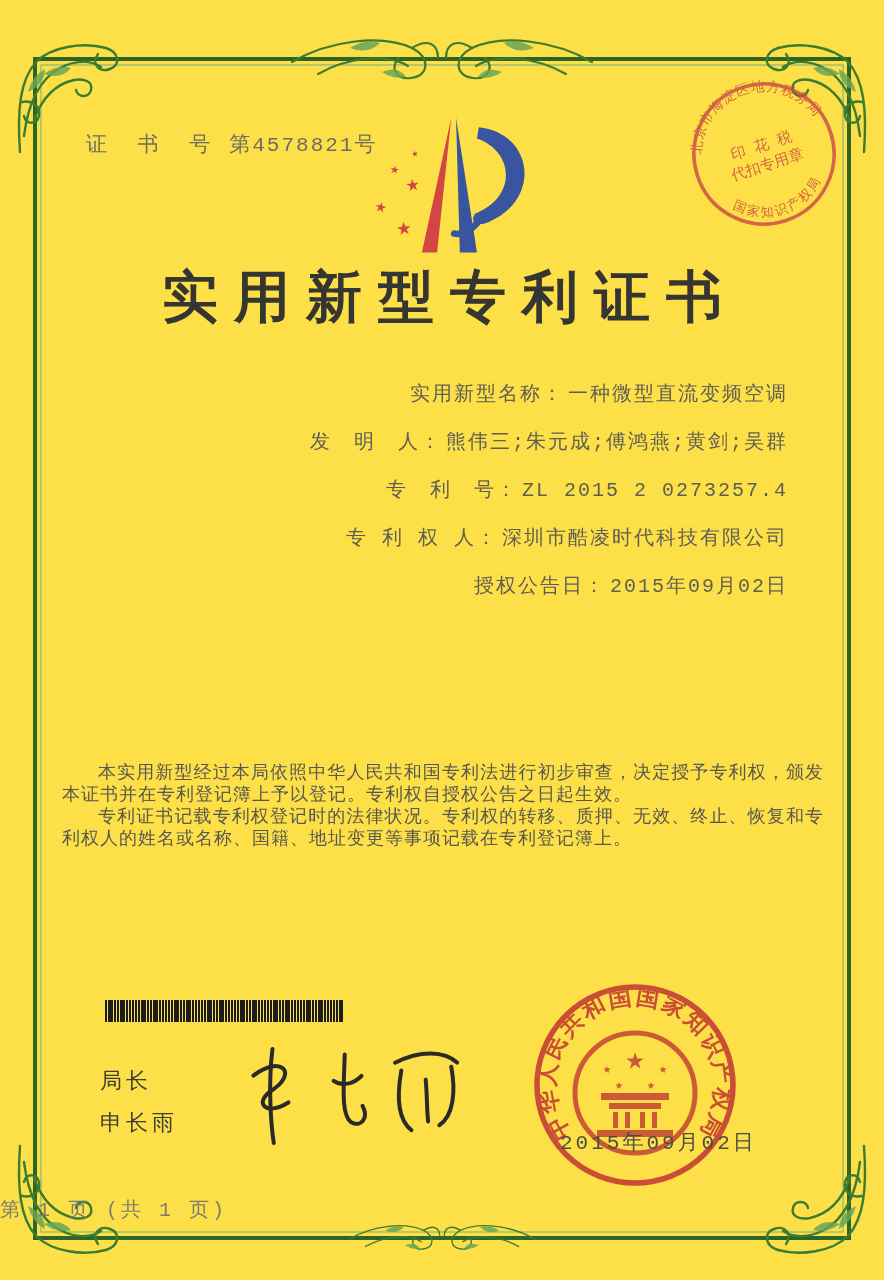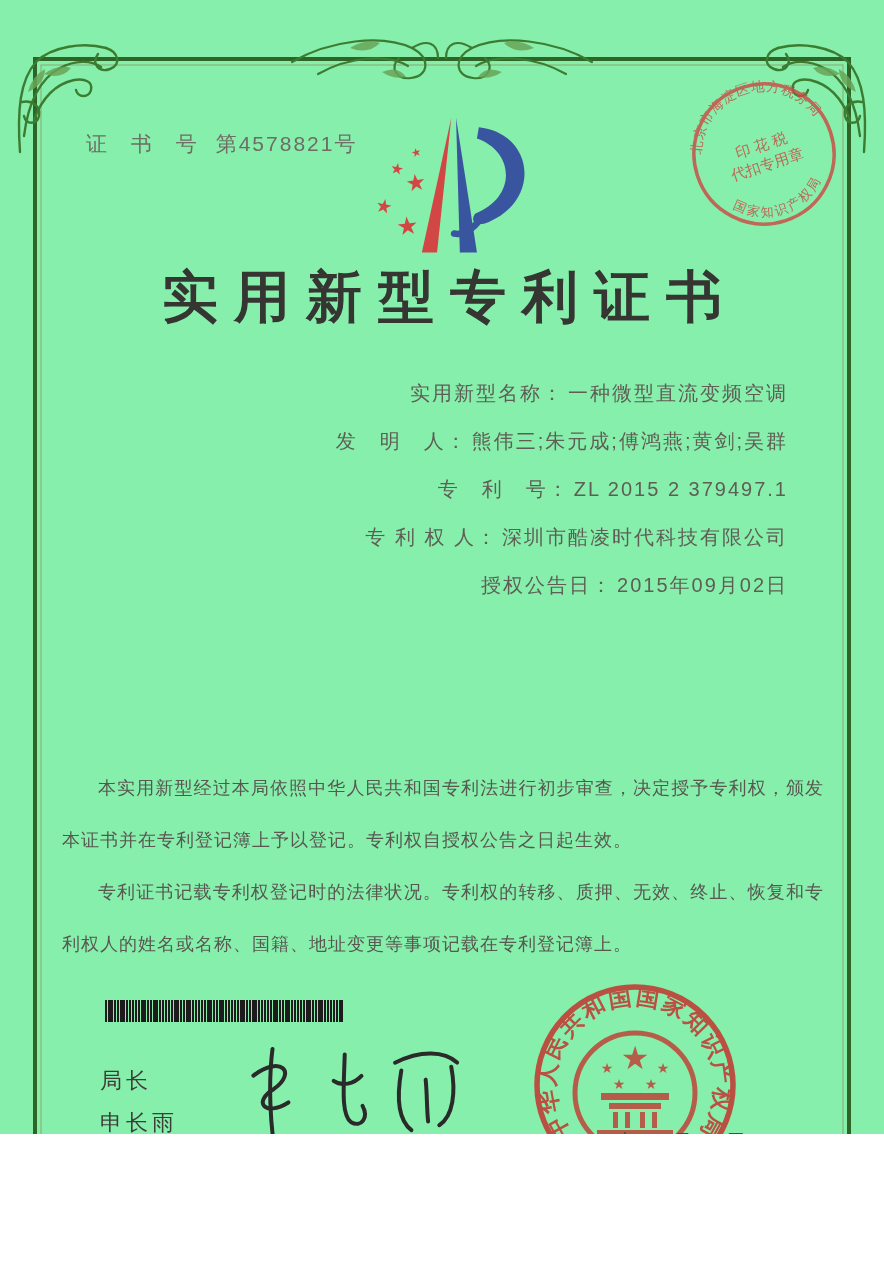--- a/index.html
+++ b/index.html
@@ -1,19 +1,19 @@
 <!DOCTYPE html>
 <html><head>
 <meta charset="utf-8">
 <style>
   html,body{margin:0;padding:0;background:#ffffff;}
   .page{
-    position:relative;width:884px;height:1134px;overflow:hidden;
-    background:#86efac;
-    font-family:Liberation Sans, sans-serif;
+    position:relative;width:884px;height:1280px;overflow:hidden;
+    background:#fde047;
+    font-family:Liberation Mono, monospace;
   }
   .deco{position:absolute;left:0;top:0;width:884px;height:1280px;pointer-events:none;}
 
   .cert-number{
     position:absolute;left:86px;top:130px;
     font-size:21px;color:#6d6d64;letter-spacing:2px;white-space:nowrap;
   }
   .cert-number .prefix{letter-spacing:9px;margin-right:10px;}
 
   .logo{position:absolute;left:332px;top:112px;width:250px;height:152px;}
@@ -29,21 +29,21 @@
     text-indent:16px; 
   }
 
   .fields{position:absolute;left:88px;top:380px;width:700px;color:#5f5e55;text-align:right;}
   .field-row{font-size:20px;letter-spacing:2px;white-space:nowrap;}
   .field-row + .field-row{margin-top:21px;}
   .field-row .lbl{margin-right:4px;}
 
   .body-text{
     position:absolute;left:62px;top:762px;width:762px;
-    font-size:18px;line-height:52px;color:#585750;
+    font-size:18px;line-height:22px;color:#585750;
     text-align:justify;letter-spacing:1px;
   }
   .body-text p{margin:0;text-indent:2em;}
 
   .barcode{
     position:absolute;left:105px;top:1000px;width:238px;height:22px;
     background:
       repeating-linear-gradient(90deg,#1c1c1c 0 2px,transparent 2px 3px),
       repeating-linear-gradient(90deg,transparent 0 5px,#1c1c1c 5px 7px,transparent 7px 11px),
       repeating-linear-gradient(90deg,#1c1c1c 0 1px,transparent 1px 6px);
@@ -138,21 +138,21 @@
   <div class="title">实用新型专利证书</div>
 
   <div class="fields">
     <div class="field-row">
       <span class="lbl">实用新型名称：</span><span>一种微型直流变频空调</span>
     </div>
     <div class="field-row">
       <span class="lbl">发　明　人：</span><span>熊伟三;朱元成;傅鸿燕;黄剑;吴群</span>
     </div>
     <div class="field-row">
-      <span class="lbl">专　利　号：</span><span>ZL 2015 2 379497.1</span>
+      <span class="lbl">专　利　号：</span><span>ZL 2015 2 0273257.4</span>
     </div>
     <div class="field-row">
       <span class="lbl">专 利 权 人：</span><span>深圳市酷凌时代科技有限公司</span>
     </div>
     <div class="field-row">
       <span class="lbl">授权公告日：</span><span>2015年09月02日</span>
     </div>
   </div>
 
   <div class="body-text">

